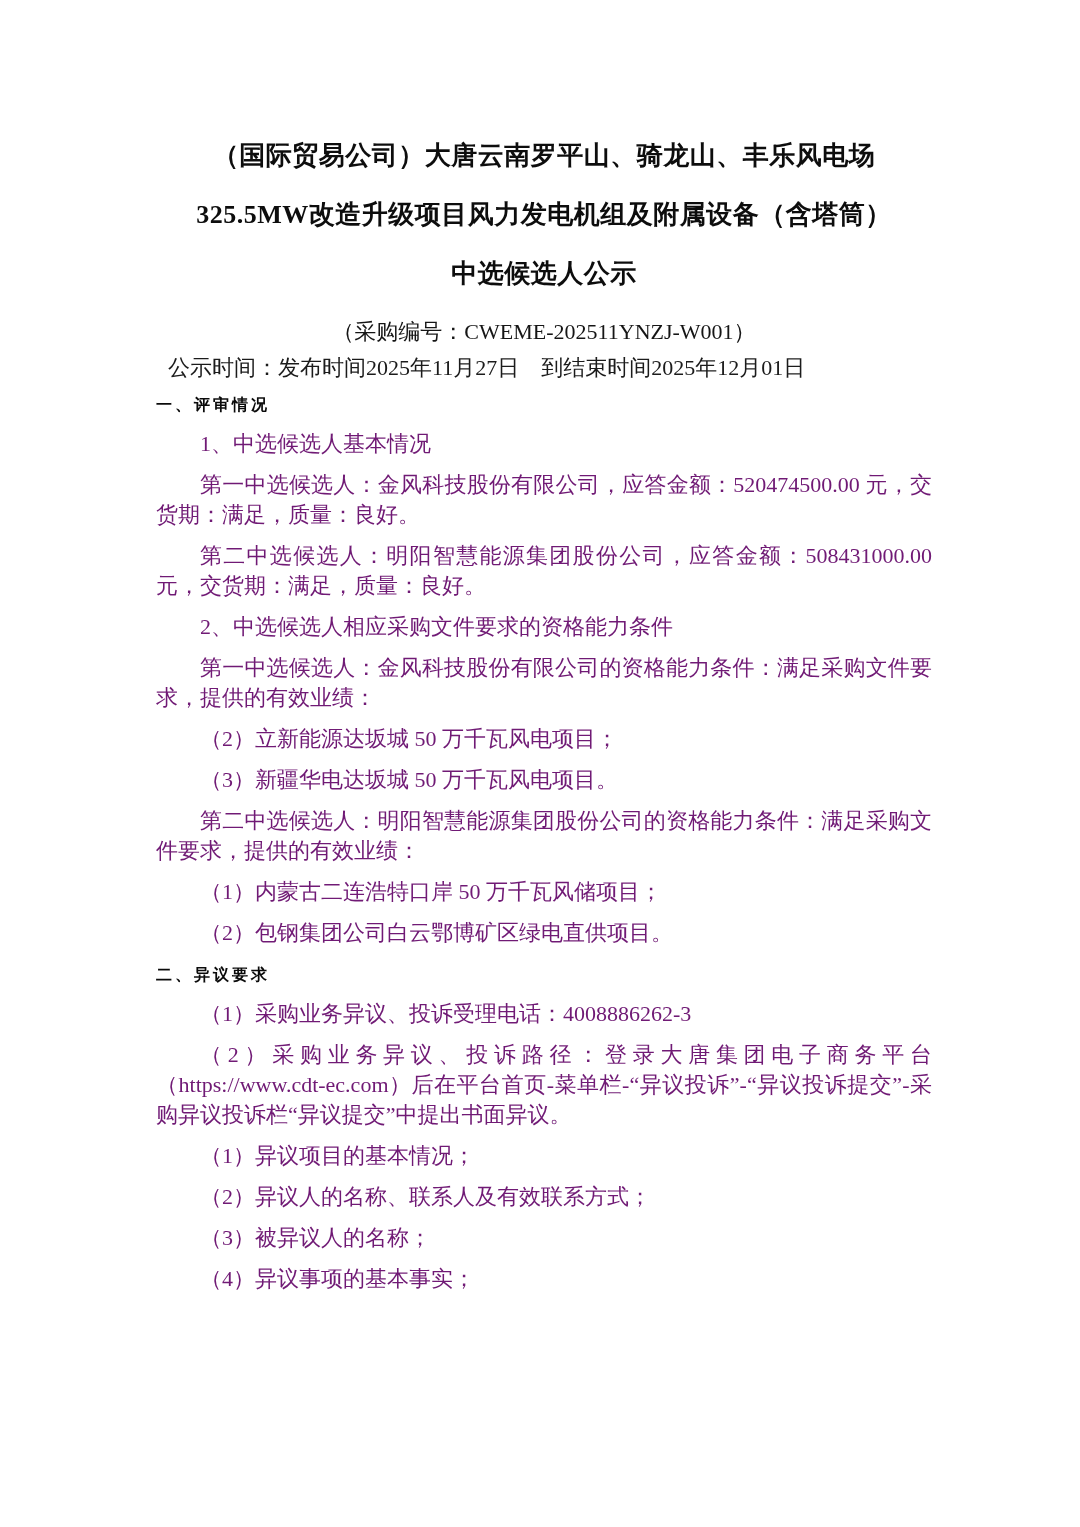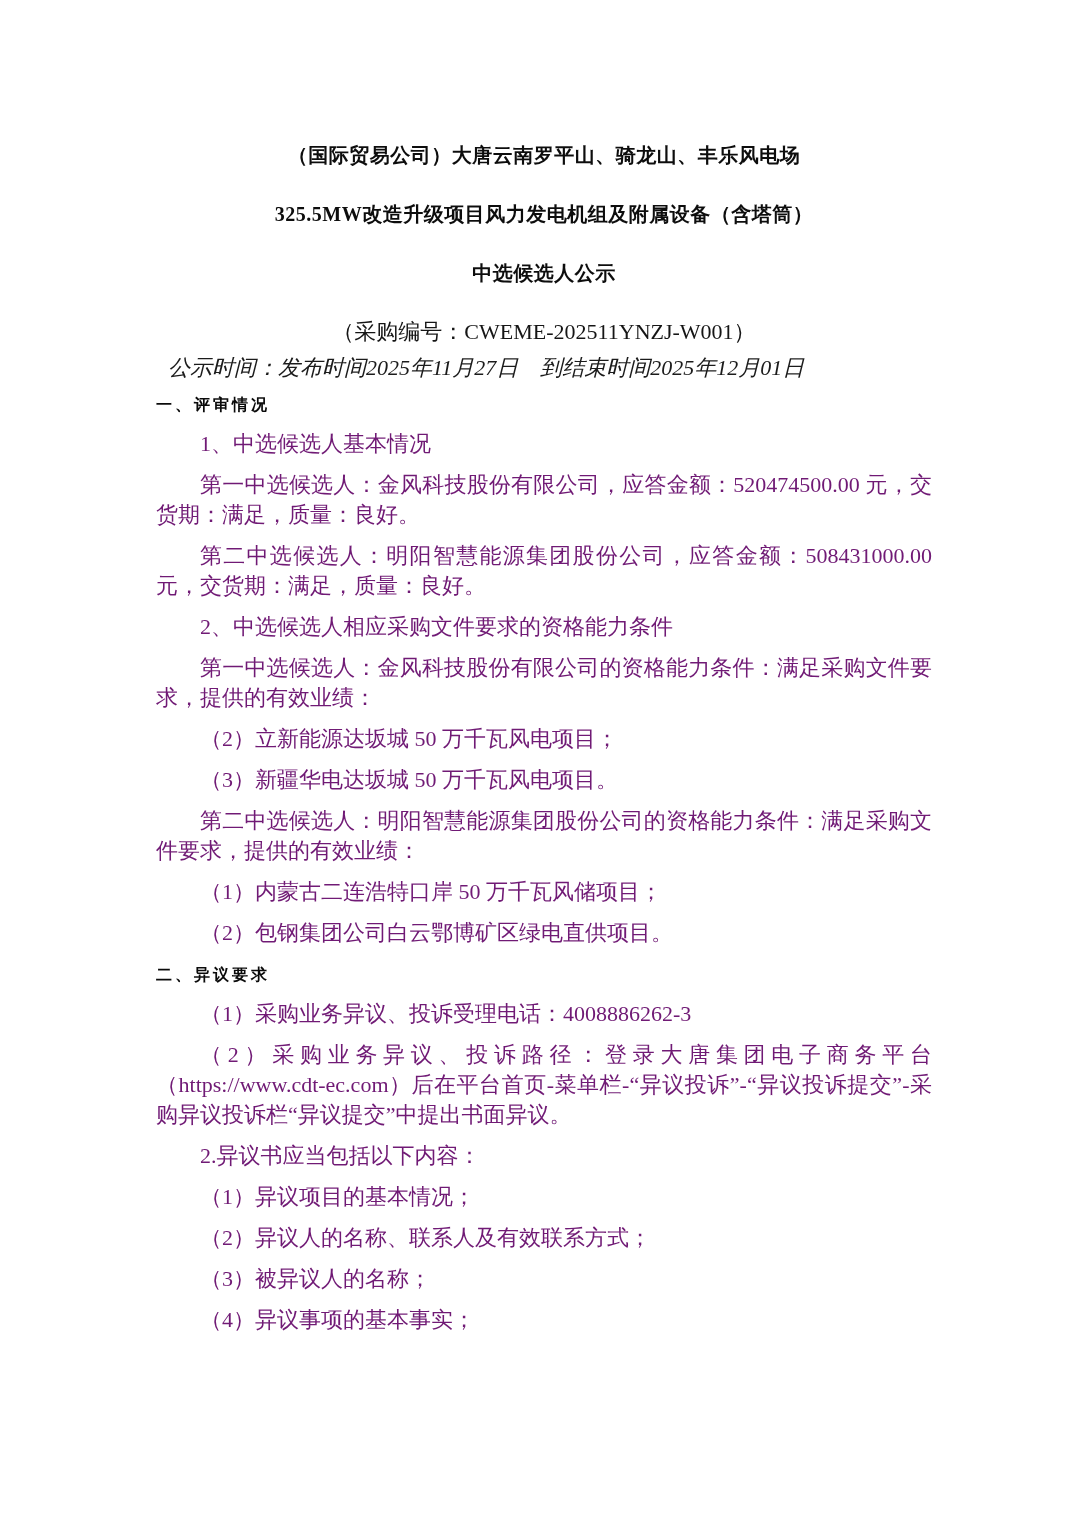--- a/index.html
+++ b/index.html
@@ -16,42 +16,41 @@
   }
   .page {
     box-sizing: border-box;
     width: 1080px;
     height: 1527px;
     padding: 140px 148px 40px 156px;
     background: #ffffff;
   }
   .title {
     margin: 0 0 28px 0;
-    font-size: 20px;
+    font-size: 26px;
     line-height: 31px;
     font-weight: 700;
     text-align: center;
     color: #0d0d0d;
     letter-spacing: 0.5px;
   }
   .proc-no {
     margin: 0 0 6px 0;
     font-size: 22px;
     line-height: 30px;
     text-align: center;
     color: #151515;
   }
   .pub-time {
     margin: 0 0 6px 0;
     font-size: 22px;
     line-height: 30px;
     text-indent: 12px;
     white-space: pre-wrap;
     color: #1b1b1b;
-    font-style: italic;
   }
   .sec-heading {
     margin: 0 0 8px 0;
     font-family: "Liberation Sans", "DejaVu Sans", sans-serif;
     font-size: 16px;
     line-height: 32px;
     font-weight: 700;
     color: #0a0a0a;
     letter-spacing: 3px;
   }
@@ -90,20 +89,19 @@
     <p class="para">（3）新疆华电达坂城 50 万千瓦风电项目。</p>
     <p class="para">第二中选候选人：明阳智慧能源集团股份公司的资格能力条件：满足采购文件要求，提供的有效业绩：</p>
     <p class="para">（1）内蒙古二连浩特口岸 50 万千瓦风储项目；</p>
     <p class="para">（2）包钢集团公司白云鄂博矿区绿电直供项目。</p>
   </section>
 
   <section>
     <h2 class="sec-heading">二、异议要求</h2>
     <p class="para">（1）采购业务异议、投诉受理电话：4008886262-3</p>
     <p class="para">（2）采购业务异议、投诉路径：登录大唐集团电子商务平台（https://www.cdt-ec.com）后在平台首页-菜单栏-“异议投诉”-“异议投诉提交”-采购异议投诉栏“异议提交”中提出书面异议。</p>
-    <p class="para">2.异议书应当包括以下内容：</p>
     <p class="para">（1）异议项目的基本情况；</p>
     <p class="para">（2）异议人的名称、联系人及有效联系方式；</p>
     <p class="para">（3）被异议人的名称；</p>
     <p class="para">（4）异议事项的基本事实；</p>
   </section>
 
 </div>
 
 </body></html>

